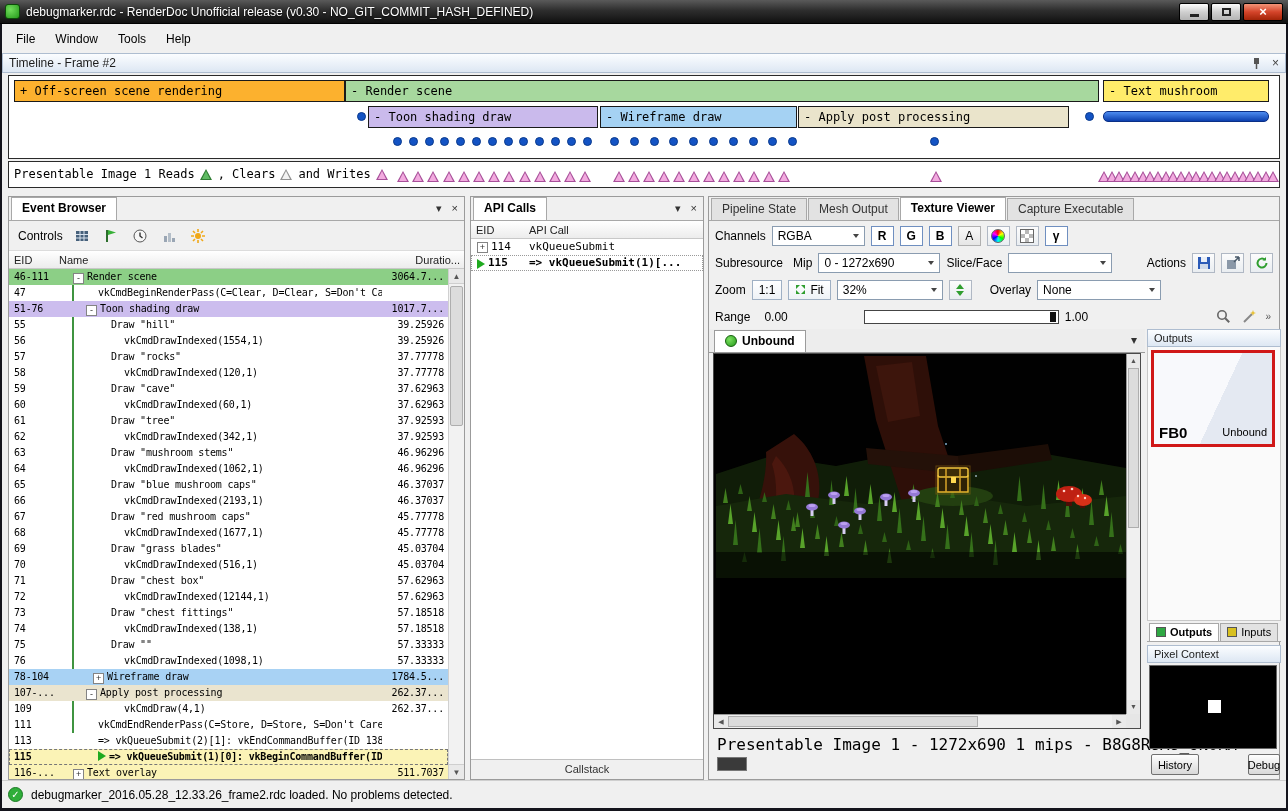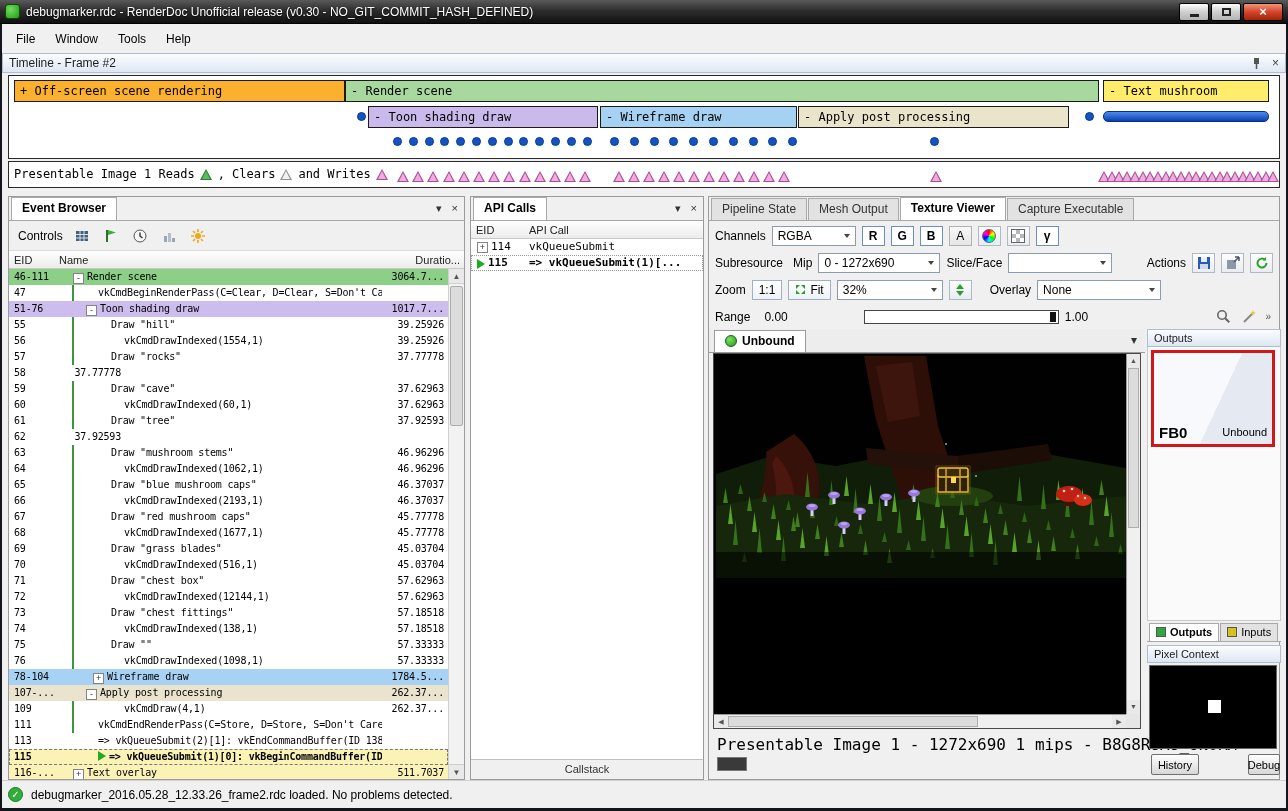--- a/index.html
+++ b/index.html
@@ -346,39 +346,41 @@
         <div class="eb-name" style="padding-left: 65px;"><div class="guide"></div><span>vkCmdDrawIndexed(1554,1)</span></div>
         <div class="eb-dur">39.25926</div>
       </div>
       <div class="eb-row">
         <div class="eb-eid">57</div>
         <div class="eb-name" style="padding-left: 52px;"><div class="guide"></div><span>Draw "rocks"</span></div>
         <div class="eb-dur">37.77778</div>
       </div>
       <div class="eb-row">
         <div class="eb-eid">58</div>
+        <div class="eb-name" style="padding-left: 65px;"><div class="guide"></div><span>vkCmdDrawIndexed(120,1)</span></div>
         <div class="eb-dur">37.77778</div>
       </div>
       <div class="eb-row">
         <div class="eb-eid">59</div>
         <div class="eb-name" style="padding-left: 52px;"><div class="guide"></div><span>Draw "cave"</span></div>
         <div class="eb-dur">37.62963</div>
       </div>
       <div class="eb-row">
         <div class="eb-eid">60</div>
         <div class="eb-name" style="padding-left: 65px;"><div class="guide"></div><span>vkCmdDrawIndexed(60,1)</span></div>
         <div class="eb-dur">37.62963</div>
       </div>
       <div class="eb-row">
         <div class="eb-eid">61</div>
         <div class="eb-name" style="padding-left: 52px;"><div class="guide"></div><span>Draw "tree"</span></div>
         <div class="eb-dur">37.92593</div>
       </div>
       <div class="eb-row">
         <div class="eb-eid">62</div>
+        <div class="eb-name" style="padding-left: 65px;"><div class="guide"></div><span>vkCmdDrawIndexed(342,1)</span></div>
         <div class="eb-dur">37.92593</div>
       </div>
       <div class="eb-row">
         <div class="eb-eid">63</div>
         <div class="eb-name" style="padding-left: 52px;"><div class="guide"></div><span>Draw "mushroom stems"</span></div>
         <div class="eb-dur">46.96296</div>
       </div>
       <div class="eb-row">
         <div class="eb-eid">64</div>
         <div class="eb-name" style="padding-left: 65px;"><div class="guide"></div><span>vkCmdDrawIndexed(1062,1)</span></div>
@@ -526,21 +528,21 @@
       <div class="ptab">Capture Executable</div>
     </div>
   <div class="dock-btns-abs" style="top:29px">
     <span>▾</span>
     <span>×</span>
   </div>
 
   <div class="tv-toolbar">
     <div class="tv-row">
       <span class="lbl">Channels</span>
-      <div class="combo" style="width:84px">
+      <div class="combo" style="width:93px">
           <span>RGBA</span>
           <span class="ar"></span>
         </div>
       <div class="sqbtn">R</div>
       <div class="sqbtn">G</div>
       <div class="sqbtn">B</div>
       <div class="sqbtn off">A</div>
       <div class="iconbtn">
           <span class="wheel"></span>
         </div>

